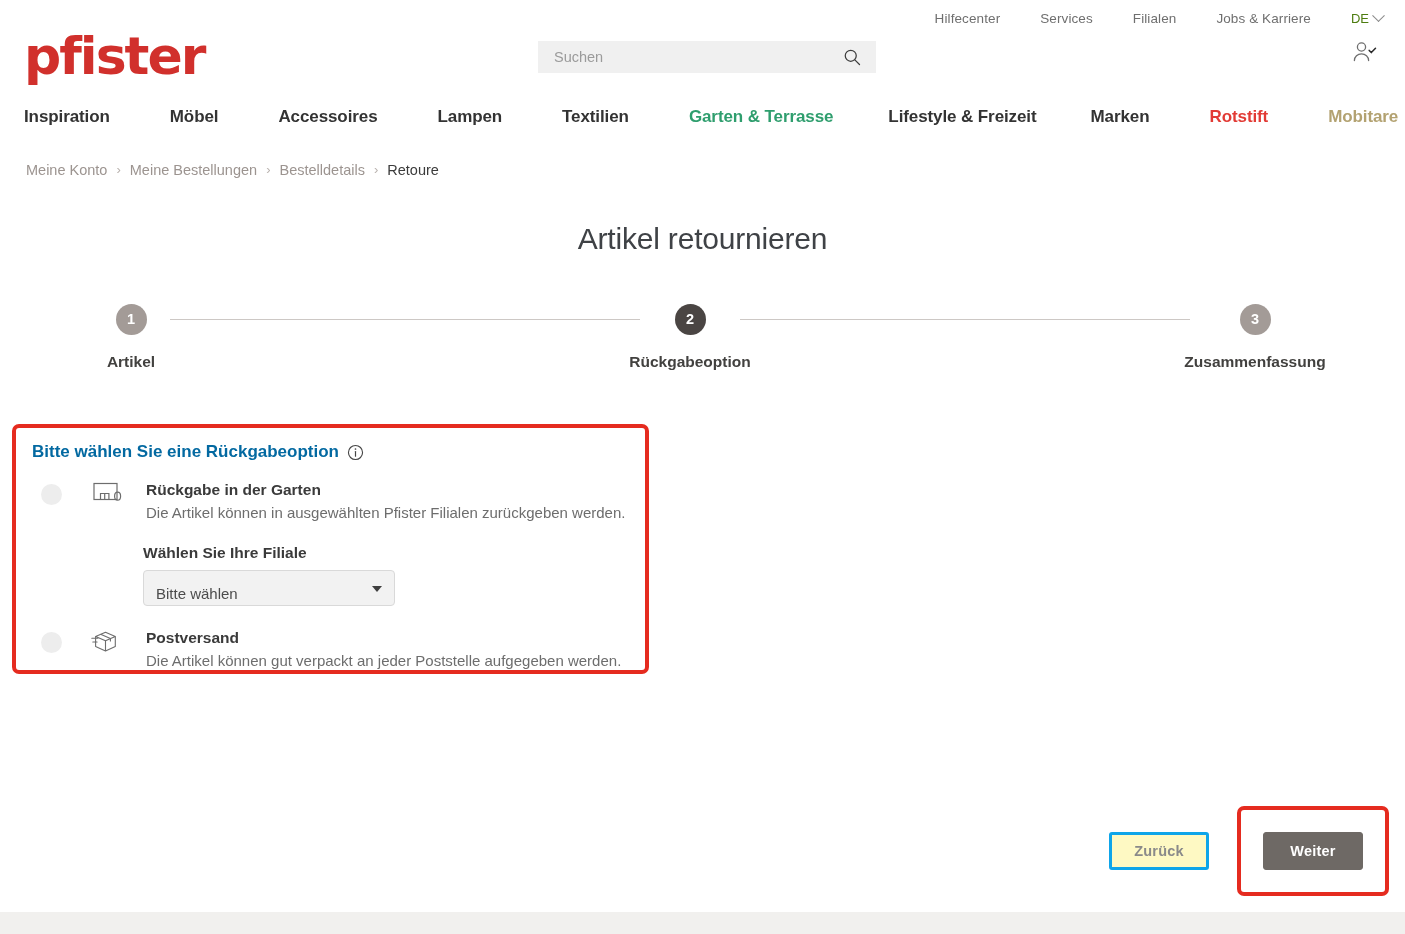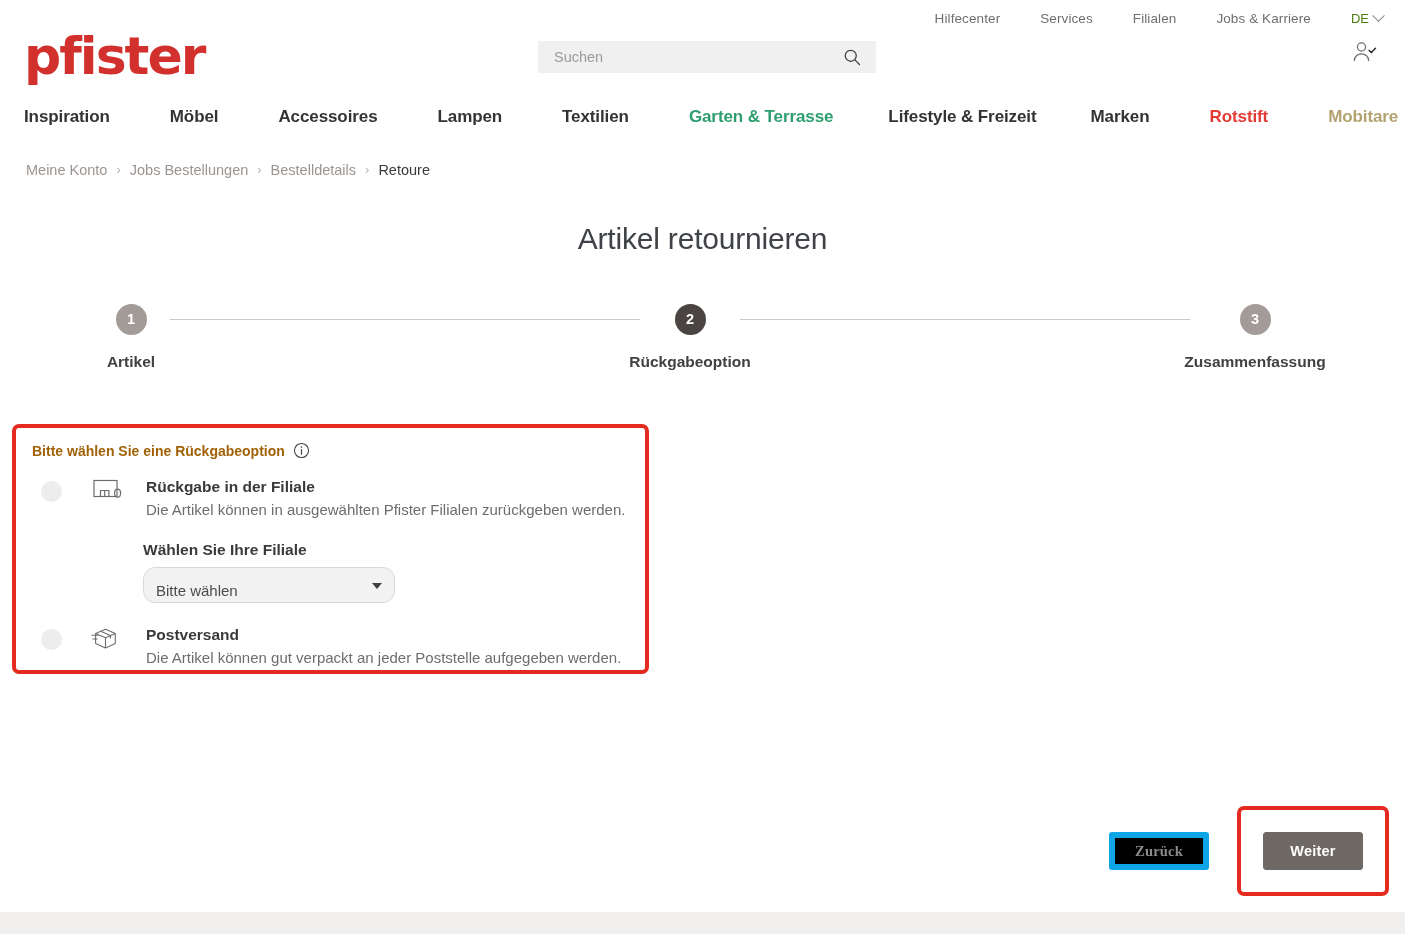--- a/index.html
+++ b/index.html
@@ -199,23 +199,23 @@
     height: 250px;
     border: 4px solid #e52b1f;
     border-radius: 7px;
     background: #ffffff;
   }
   .panel-inner { padding: 14px 16px 0 16px; }
   .panel-heading {
     display: flex;
     align-items: center;
     gap: 8px;
-    font-size: 14px;
-    font-weight: 700;
-    color: #a16207;
+    font-size: 17px;
+    font-weight: 700;
+    color: #0369a1;
   }
   .info-icon { width: 17px; height: 17px; flex: 0 0 auto; cursor: pointer; }
 
   .option-row {
     display: flex;
     align-items: flex-start;
     margin-top: 18px;
   }
   .radio {
     width: 21px; height: 21px;
@@ -258,21 +258,21 @@
   .select-wrap {
     position: relative;
     width: 252px;
     height: 36px;
   }
   .branch-select {
     width: 100%;
     height: 100%;
     background: #f2f2f2;
     border: 1px solid #d9d9d9;
-    border-radius: 12px;
+    border-radius: 4px;
     font-family: "Liberation Sans", sans-serif;
     font-size: 15px;
     color: #4c4c4c;
     padding: 12px 32px 0 12px;
     appearance: none;
     -webkit-appearance: none;
     outline: none;
     cursor: pointer;
   }
   .select-caret {
@@ -301,24 +301,23 @@
     border-radius: 3px;
     cursor: pointer;
     height: 38px;
     width: 100px;
     display: flex;
     align-items: center;
     justify-content: center;
     letter-spacing: .2px;
   }
   .btn-back {
-    background: #000000;
-    border: 6px solid #0ea5e9;
+    background: #fef9c3;
+    border: 3px solid #0ea5e9;
     color: #8a8a8a;
-    font-family: Liberation Serif, serif;
   }
   .btn-next {
     background: #6e6965;
     border: 1px solid #6e6965;
     color: #ffffff;
   }
   .btn-annotation {
     border: 4px solid #e52b1f;
     border-radius: 7px;
     padding: 22px;
@@ -378,21 +377,21 @@
   <a class="nav-item" href="#" style="margin-right:54px">Lifestyle &amp; Freizeit</a>
   <a class="nav-item" href="#" style="margin-right:60px">Marken</a>
   <a class="nav-item red" href="#" style="margin-right:60px">Rotstift</a>
   <a class="nav-item gold" href="#" style="margin-right:56px">Mobitare</a>
 
 </div>
 
 <nav class="breadcrumb">
   <a class="crumb" href="#">Meine Konto</a>
   <span class="crumb-sep">›</span>
-  <a class="crumb" href="#">Jobs Bestellungen</a>
+  <a class="crumb" href="#">Meine Bestellungen</a>
   <span class="crumb-sep">›</span>
   <a class="crumb" href="#">Bestelldetails</a>
   <span class="crumb-sep">›</span>
   <span class="crumb active">Retoure</span>
 </nav>
 
 <h1 class="page-title">Artikel retournieren</h1>
 
 <div class="stepper">
   <div class="step-line" id="line-1"></div>
@@ -429,21 +428,21 @@
     <div class="option-row">
       <div class="radio"></div>
       <div class="option-icon">
         <svg width="30" height="26" viewBox="0 0 30 26" fill="none">
           <rect x="1" y="2.5" width="23" height="16" stroke="#6d6d6d" stroke-width="1.2"></rect>
           <path d="M7.5 18.5v-6h4.2v6M11.7 12.5h4.2v6" stroke="#6d6d6d" stroke-width="1.2"></path>
           <ellipse cx="24.6" cy="15.2" rx="3" ry="4" stroke="#6d6d6d" stroke-width="1.2"></ellipse>
         </svg>
       </div>
       <div class="option-text">
-        <div class="option-title">Rückgabe in der Filiale</div>
+        <div class="option-title">Rückgabe in der Garten</div>
         <div class="option-desc">Die Artikel können in ausgewählten Pfister Filialen zurückgeben werden.</div>
       </div>
     </div>
 
     <div class="branch-select-block">
       <div class="branch-label">Wählen Sie Ihre Filiale</div>
       <div class="select-wrap">
         <select class="branch-select">
           <option>Bitte wählen</option>
         </select>

